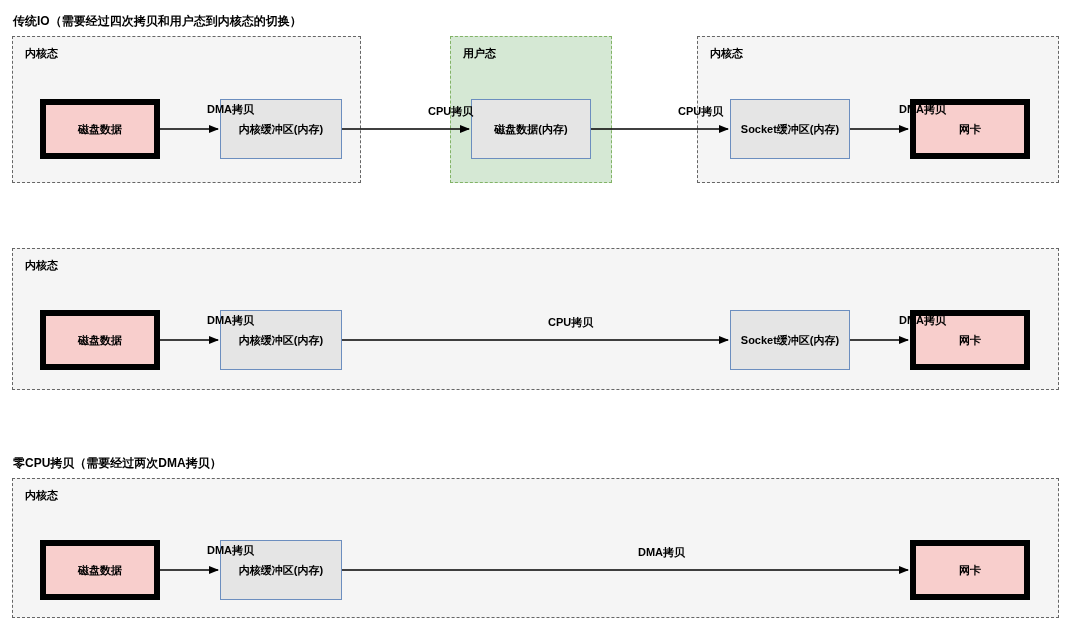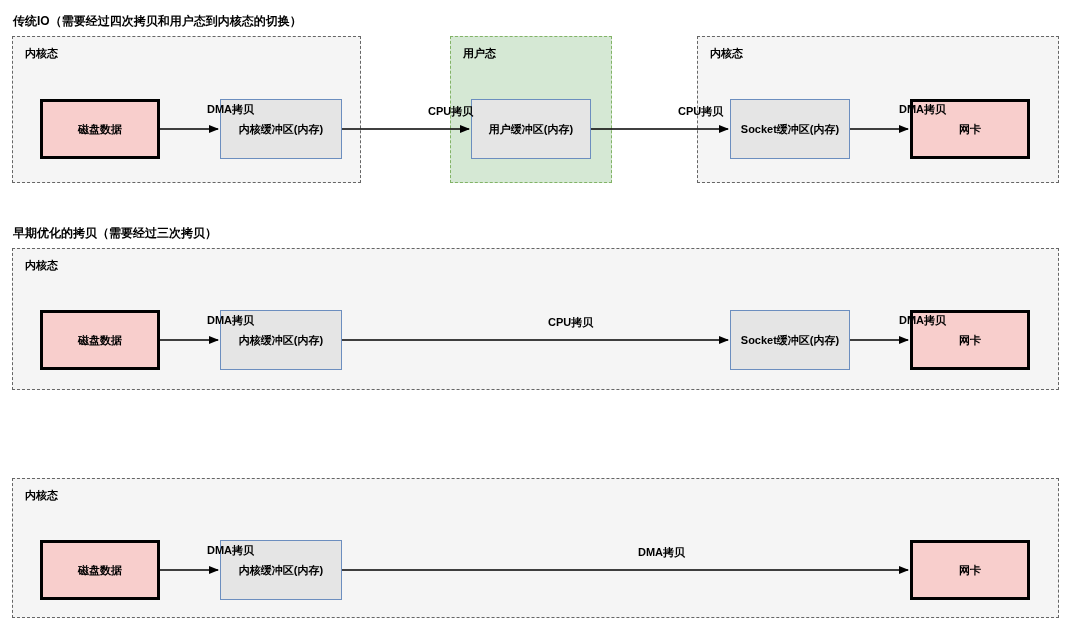--- a/index.html
+++ b/index.html
@@ -60,21 +60,21 @@
     display: flex;
     align-items: center;
     justify-content: center;
     font-size: 11px;
     font-weight: 700;
     text-align: center;
     line-height: 13px;
   }
   .node.red {
     background: #f8cecc;
-    border: 3px solid #000000;
+    border: 6px solid #000000;
   }
   .node.blue {
     background: #e5e5e5;
     border: 1px solid #6c8ebf;
   }
   
   .arrow-svg {
     position: absolute;
     left: 0; top: 0;
     width: 1071px;
@@ -109,54 +109,54 @@
   </div>
 
   <div class="zone kernel" style="left:697px; top:36px; width:362px; height:147px;">
     <div class="zone-label">内核态</div>
   </div>
 
   <div class="node red" style="left:40px; top:99px; width:120px; height:60px;">磁盘数据</div>
 
   <div class="node blue" style="left:220px; top:99px; width:122px; height:60px;">内核缓冲区(内存)</div>
 
-  <div class="node blue" style="left:471px; top:99px; width:120px; height:60px;">用户缓冲区(内存)</div>
+  <div class="node blue" style="left:471px; top:99px; width:120px; height:60px;">磁盘数据(内存)</div>
 
   <div class="node blue" style="left:730px; top:99px; width:120px; height:60px;">Socket缓冲区(内存)</div>
 
   <div class="node red" style="left:910px; top:99px; width:120px; height:60px;">网卡</div>
 
   <div class="edge-label" style="left:164px; top:103px;">DMA拷贝</div>
 
   <div class="edge-label" style="left:385px; top:105px;">CPU拷贝</div>
 
   <div class="edge-label" style="left:635px; top:105px;">CPU拷贝</div>
 
   <div class="edge-label" style="left:856px; top:103px;">DMA拷贝</div>
 
-  <div class="section-title" style="left:13px; top:226px;">早期优化的拷贝（需要经过三次拷贝）</div>
 
   <div class="zone kernel" style="left:12px; top:248px; width:1047px; height:142px;">
     <div class="zone-label">内核态</div>
   </div>
 
   <div class="node red" style="left:40px; top:310px; width:120px; height:60px;">磁盘数据</div>
 
   <div class="node blue" style="left:220px; top:310px; width:122px; height:60px;">内核缓冲区(内存)</div>
 
   <div class="node blue" style="left:730px; top:310px; width:120px; height:60px;">Socket缓冲区(内存)</div>
 
   <div class="node red" style="left:910px; top:310px; width:120px; height:60px;">网卡</div>
 
   <div class="edge-label" style="left:164px; top:314px;">DMA拷贝</div>
 
   <div class="edge-label" style="left:505px; top:316px;">CPU拷贝</div>
 
   <div class="edge-label" style="left:856px; top:314px;">DMA拷贝</div>
 
+  <div class="section-title" style="left:13px; top:456px;">零CPU拷贝（需要经过两次DMA拷贝）</div>
 
   <div class="zone kernel" style="left:12px; top:478px; width:1047px; height:140px;">
     <div class="zone-label">内核态</div>
   </div>
 
   <div class="node red" style="left:40px; top:540px; width:120px; height:60px;">磁盘数据</div>
 
   <div class="node blue" style="left:220px; top:540px; width:122px; height:60px;">内核缓冲区(内存)</div>
 
   <div class="node red" style="left:910px; top:540px; width:120px; height:60px;">网卡</div>

